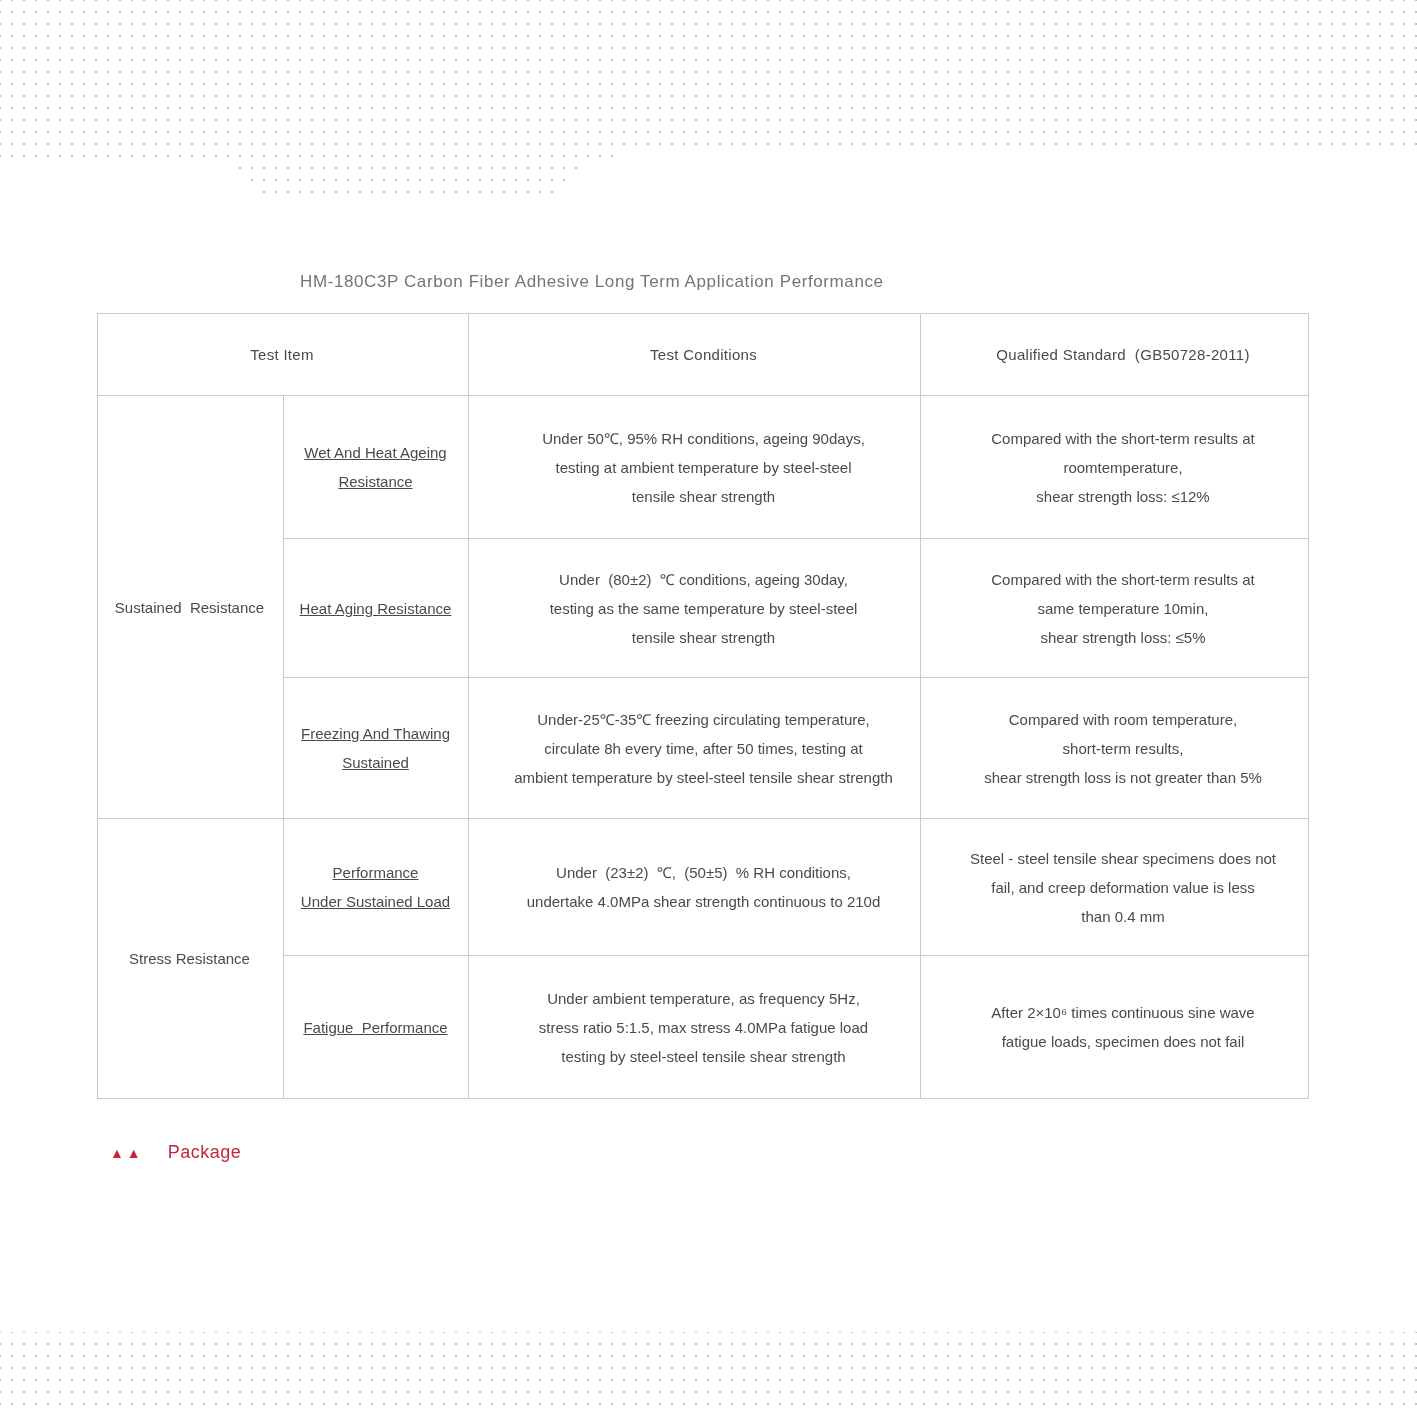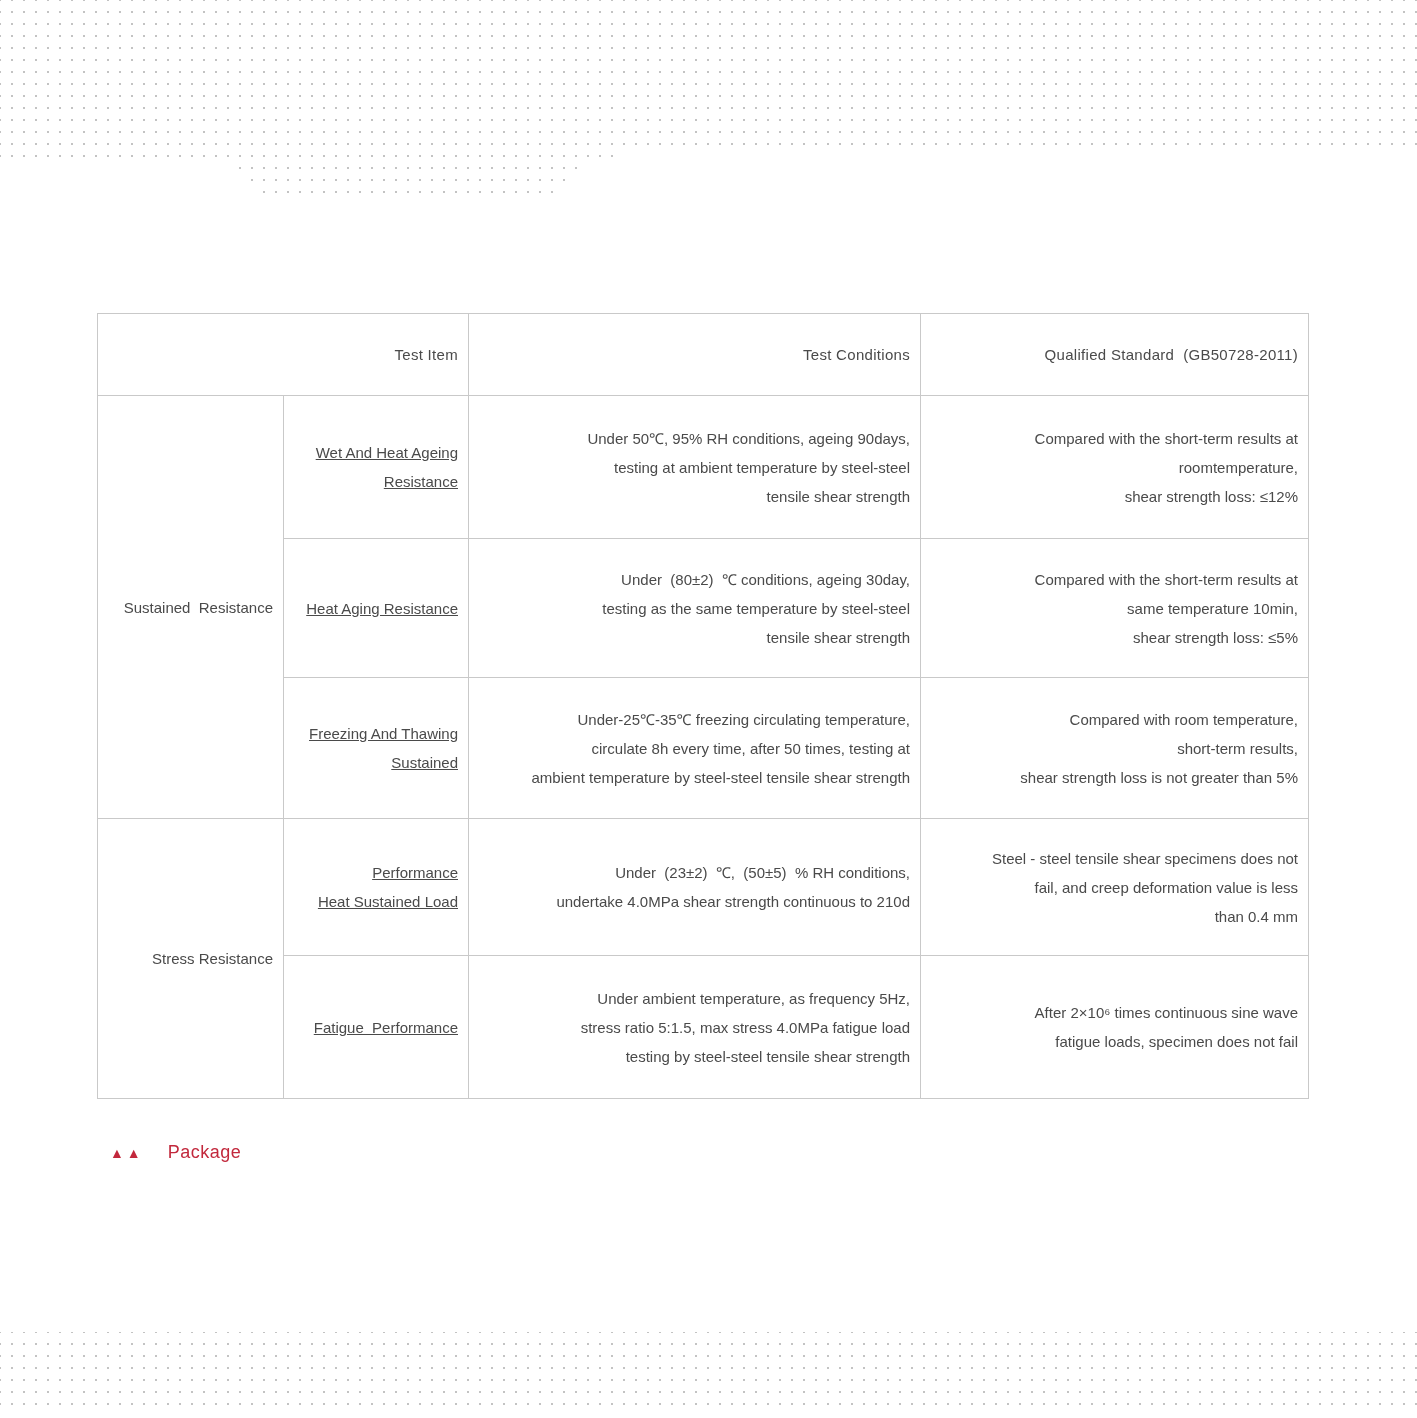--- a/index.html
+++ b/index.html
@@ -32,21 +32,21 @@
   }
 
   table#perf-table{
     position:absolute;left:97px;top:313px;
     width:1211px;
     border-collapse:collapse;table-layout:fixed;
   }
   #perf-table td,#perf-table th{
     border:1px solid #c9c9c9;
     vertical-align:middle;
-    text-align:right;
+    text-align:center;
     font-weight:normal;
     font-size:15px;
     line-height:29px;
     color:#4a4a4a;
     white-space:pre-wrap;
     padding:6px 10px 6px 8px;
   }
   #perf-table .col-sub{padding-left:9px;text-decoration:underline;}
   #perf-table .col-cond{padding-left:28px;}
   #perf-table .col-std{padding-left:27px;}
@@ -69,20 +69,21 @@
 </head>
 <body>
 
 <div id="page">
 
   <div id="dots-top" class="dots"></div>
   <div id="dots-strip" class="dots"></div>
   <div id="dots-bump" class="dots"></div>
   <div id="dots-bottom" class="dots"></div>
 
+  <div id="doc-title">HM-180C3P Carbon Fiber Adhesive Long Term Application Performance</div>
 
   <table id="perf-table">
     <colgroup>
       <col style="width:186px">
       <col style="width:185px">
       <col style="width:452px">
       <col style="width:388px">
     </colgroup>
     <tbody>
         <tr style="height:82px">
@@ -116,21 +117,21 @@
       <td class="col-cond">Under-25℃-35℃ freezing circulating temperature,
 circulate 8h every time, after 50 times, testing at
 ambient temperature by steel-steel tensile shear strength</td>
       <td class="col-std">Compared with room temperature,
 short-term results,
 shear strength loss is not greater than 5%</td>
     </tr>
     <tr style="height:137px">
       <td rowspan="2">Stress Resistance</td>
       <td class="col-sub">Performance
-Heat Sustained Load</td>
+Under Sustained Load</td>
       <td class="col-cond">Under  (23±2)  ℃,  (50±5)  % RH conditions,
 undertake 4.0MPa shear strength continuous to 210d</td>
       <td class="col-std">Steel - steel tensile shear specimens does not
 fail, and creep deformation value is less
 than 0.4 mm</td>
     </tr>
     <tr style="height:143px">
       <td class="col-sub">Fatigue  Performance</td>
       <td class="col-cond">Under ambient temperature, as frequency 5Hz,
 stress ratio 5:1.5, max stress 4.0MPa fatigue load

